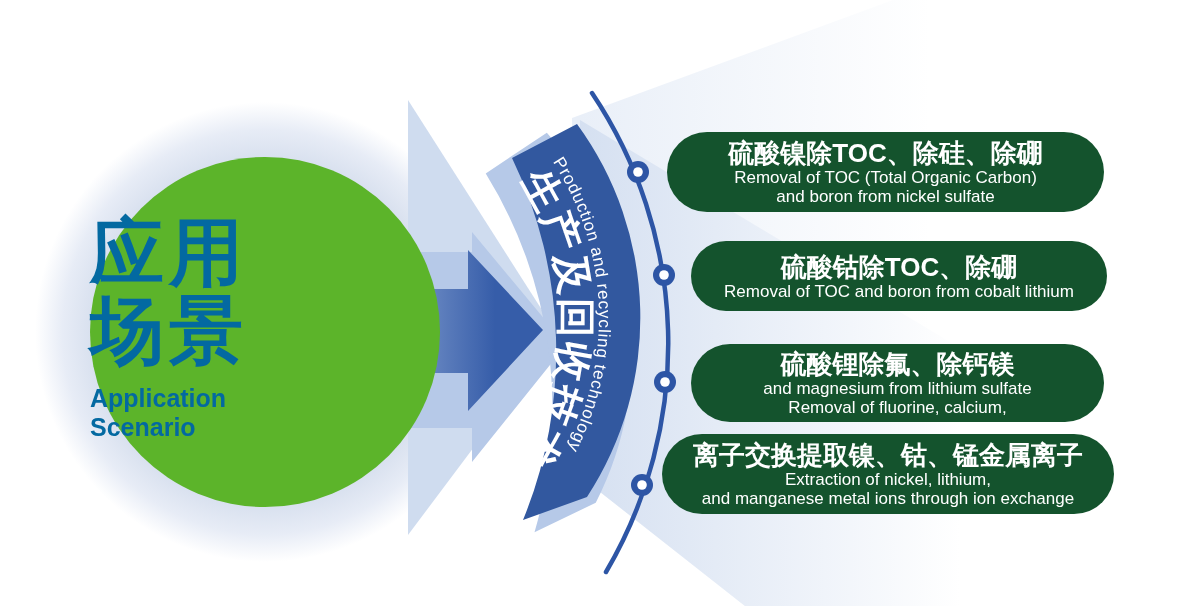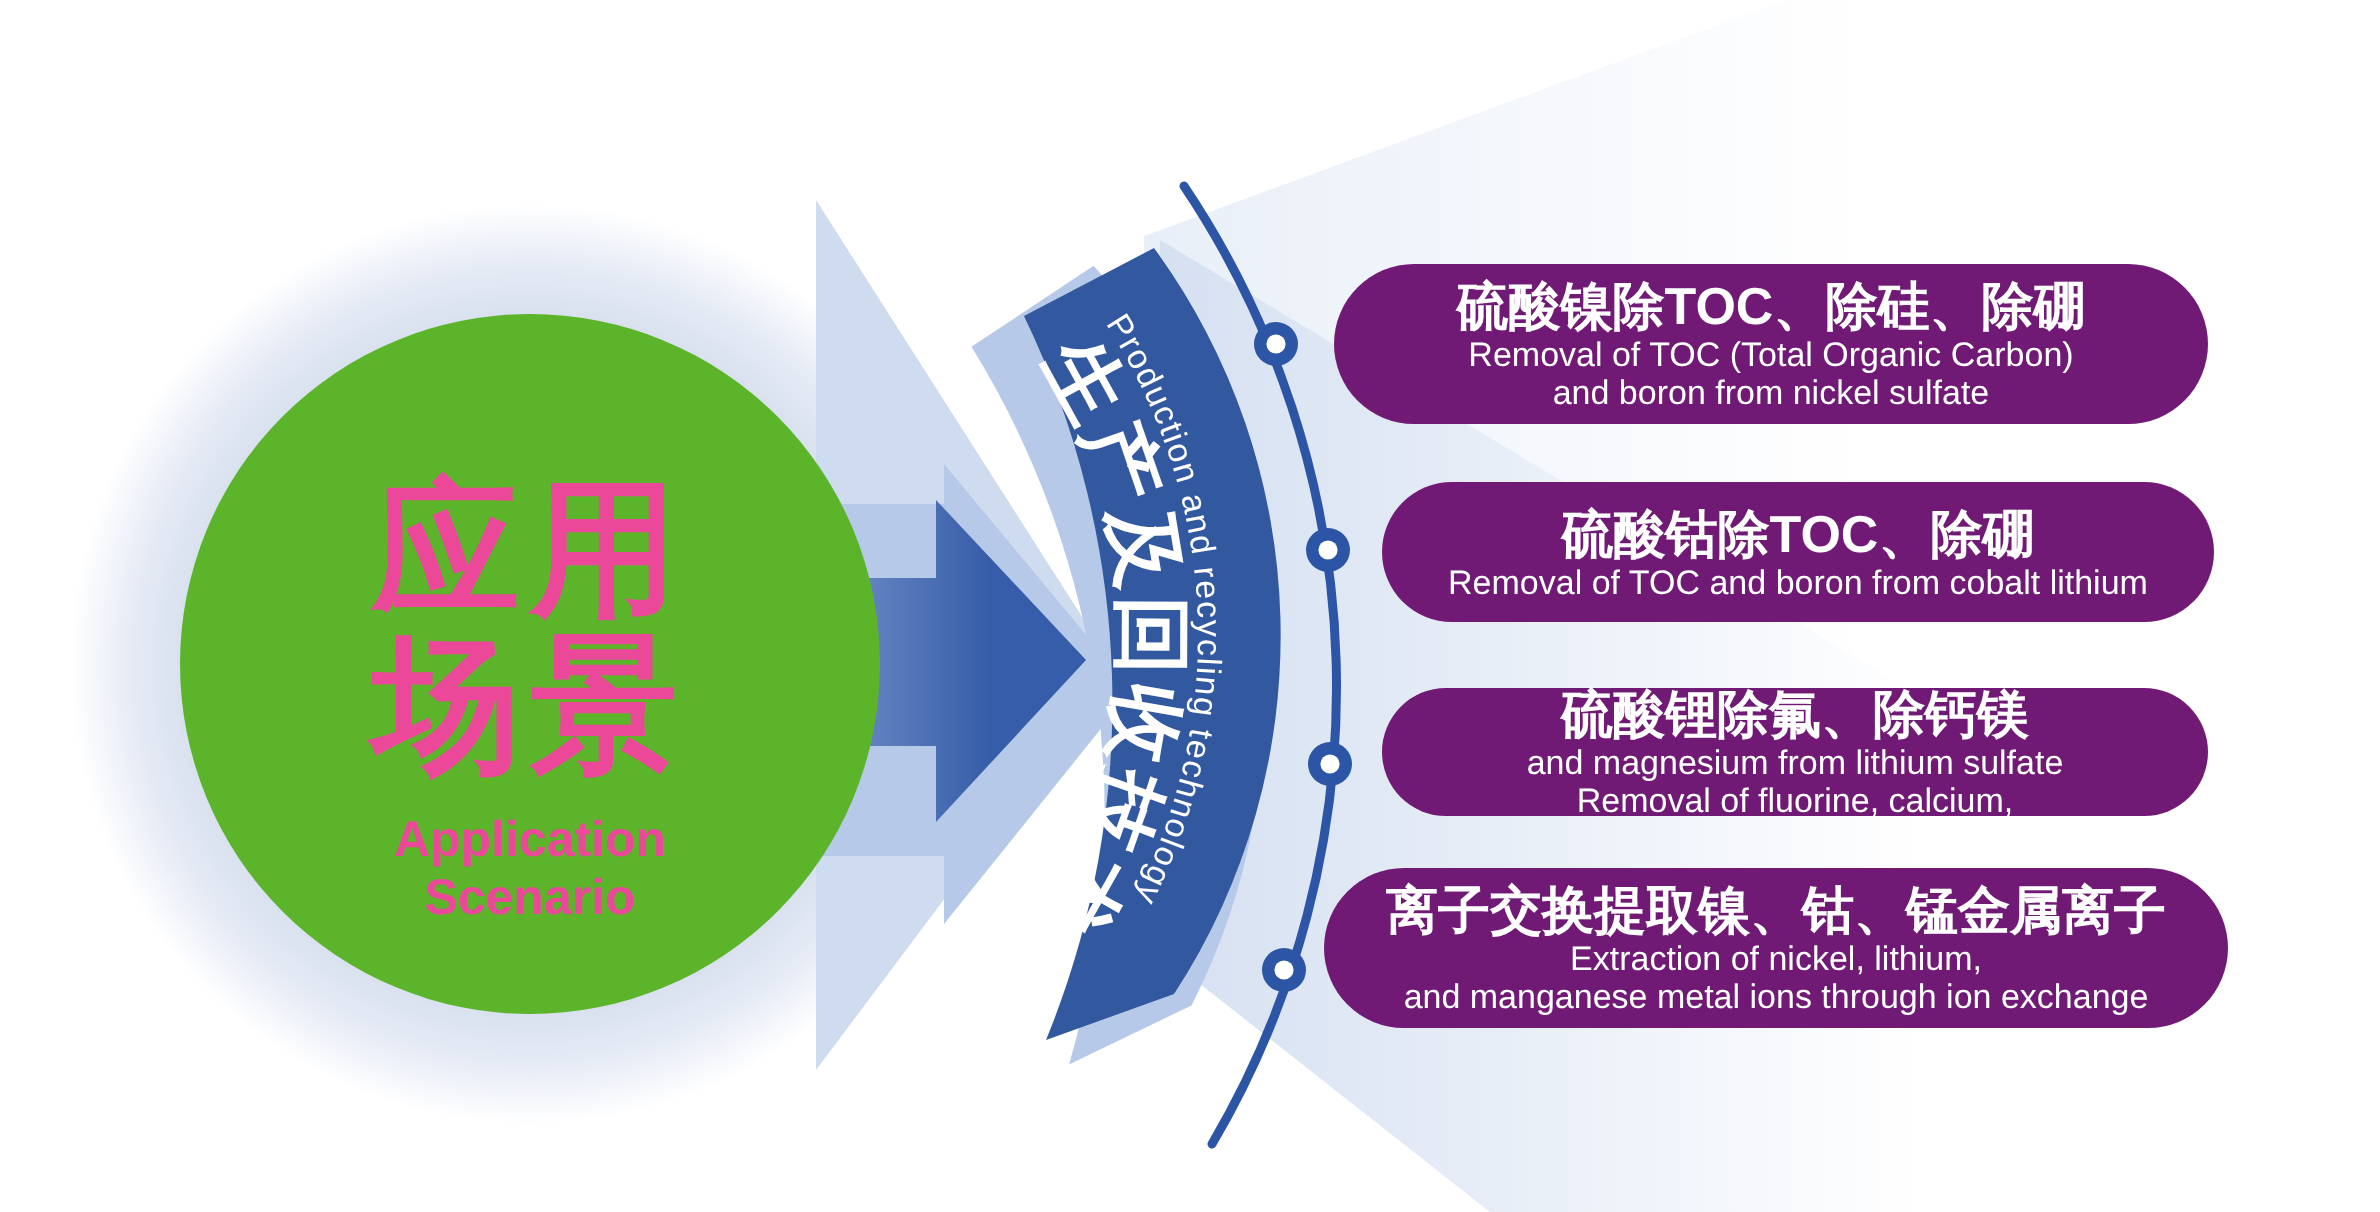--- a/index.html
+++ b/index.html
@@ -7,30 +7,30 @@
     position:relative;
     width:1190px;height:606px;
     background:#ffffff;
     overflow:hidden;
     font-family:"Liberation Sans",sans-serif;
   }
   .stage svg{position:absolute;left:0;top:0;}
 
   
   .circle-label{
-    position:absolute;left:90px;top:236px;width:350px;
-    text-align:center;color:#ec4899;pointer-events:none;
+    position:absolute;left:90px;top:214px;width:350px;
+    color:#0369a1;pointer-events:none;
   }
   .circle-cn{font-size:74px;line-height:78px;font-weight:bold;letter-spacing:5px;}
   .circle-en{font-size:25px;line-height:29px;font-weight:bold;margin-top:14px;}
 
   
   .pill{
     position:absolute;
-    background:#701a75;
+    background:#14532d;
     border-radius:40px;
     color:#ffffff;
     display:flex;flex-direction:column;
     align-items:center;justify-content:center;
     text-align:center;
     padding:4px 18px;
     box-sizing:border-box;
   }
   .pill-cn{font-size:26px;font-weight:bold;line-height:30px;white-space:nowrap;}
   .pill-en{font-size:17px;line-height:19px;font-weight:normal;white-space:nowrap;}
@@ -124,21 +124,21 @@
     <div class="pill-cn">硫酸镍除TOC、除硅、除硼</div>
     <div class="pill-en">Removal of TOC (Total Organic Carbon)</div>
     <div class="pill-en">and boron from nickel sulfate</div>
   </div>
 
   <div class="pill" style="left:691px;top:241px;width:416px;height:70px;">
     <div class="pill-cn">硫酸钴除TOC、除硼</div>
     <div class="pill-en">Removal of TOC and boron from cobalt lithium</div>
   </div>
 
-  <div class="pill" style="left:691px;top:344px;width:413px;height:64px;">
+  <div class="pill" style="left:691px;top:344px;width:413px;height:78px;">
     <div class="pill-cn">硫酸锂除氟、除钙镁</div>
     <div class="pill-en">and magnesium from lithium sulfate</div>
     <div class="pill-en">Removal of fluorine, calcium,</div>
   </div>
 
   <div class="pill" style="left:662px;top:434px;width:452px;height:80px;">
     <div class="pill-cn">离子交换提取镍、钴、锰金属离子</div>
     <div class="pill-en">Extraction of nickel, lithium,</div>
     <div class="pill-en">and manganese metal ions through ion exchange</div>
   </div>

